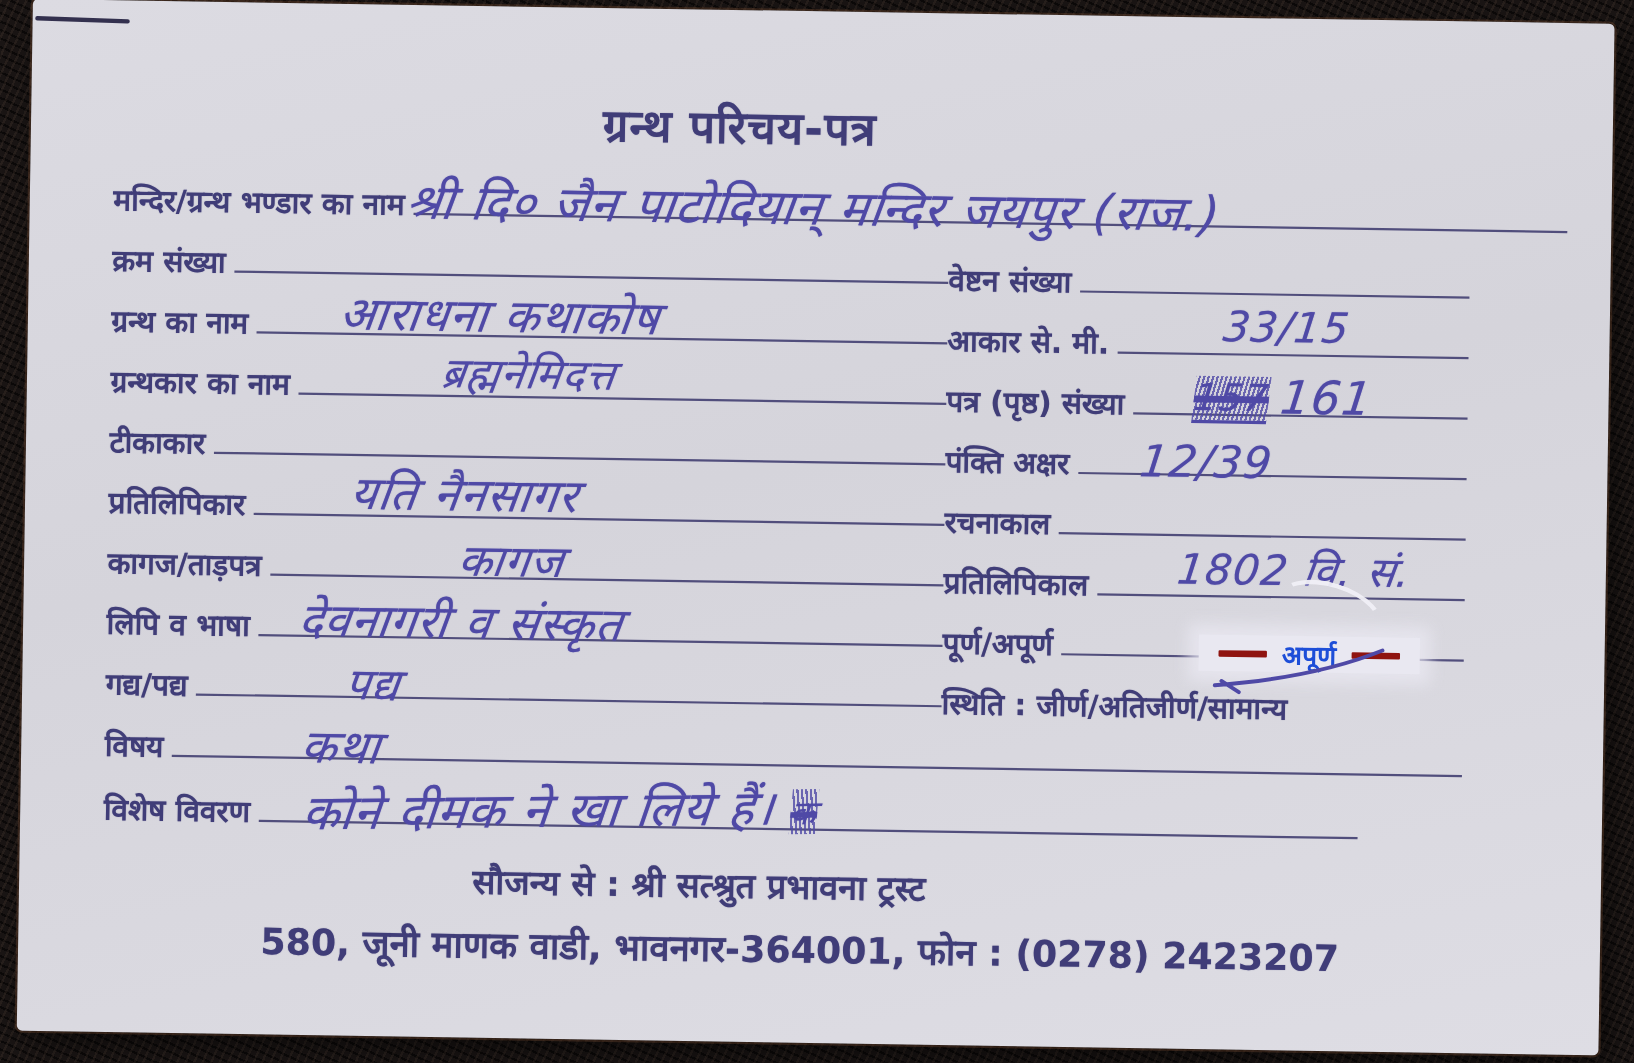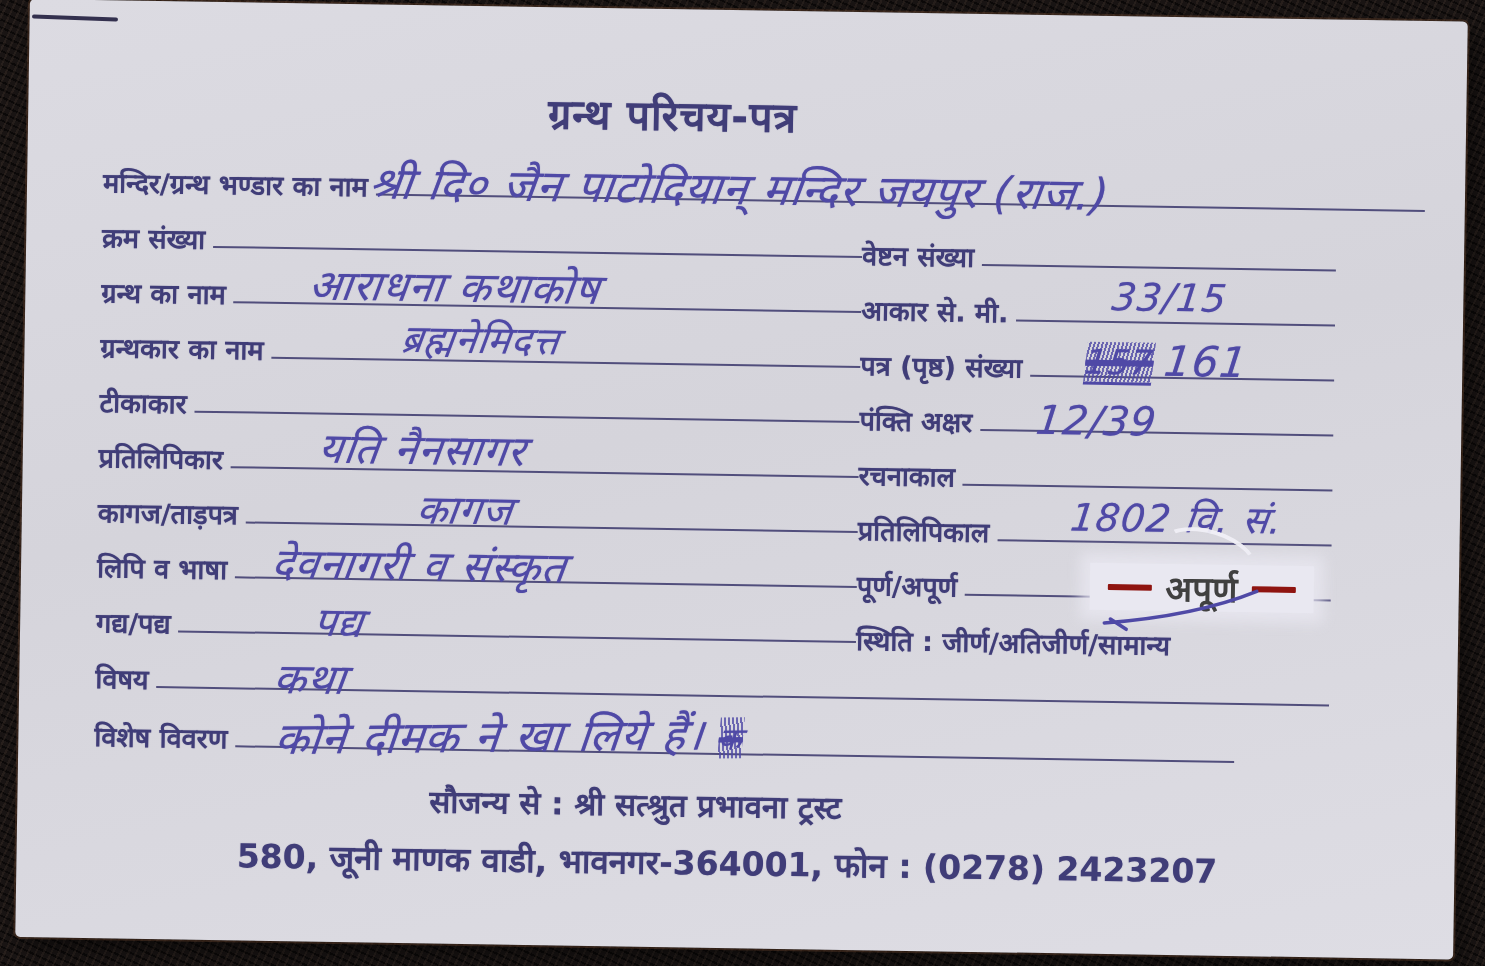--- a/index.html
+++ b/index.html
@@ -69,21 +69,21 @@
   .row-vivaran .line{margin-right:182px;}
   .hw-vivaran{left:4%;bottom:-15px;font-size:44px;transform:rotate(-1.5deg) skewX(-6deg);}
   .scrib-letter{display:inline-block;font-size:30px;
     text-decoration:line-through;text-decoration-thickness:5px;
     background:repeating-linear-gradient(80deg, rgba(79,73,166,0) 0 2px, rgba(79,73,166,.8) 2px 4px);}
   .annotation{
     position:absolute;left:34%;bottom:-14px;display:flex;align-items:center;
     background:#e9e8f1;box-shadow:0 0 14px 10px rgba(233,232,241,.75);padding:0 4px;
   }
   .dash{display:inline-block;width:44px;height:6px;background:#8f1410;margin:0 14px;border-radius:1px;}
-  .apurn{font-style:normal;font-weight:bold;font-size:35px;color:#404040;letter-spacing:0;}
+  .apurn{font-style:normal;font-weight:bold;font-size:24px;color:#1d4ed8;letter-spacing:0;}
   .erased{
     position:absolute;left:52%;bottom:8px;width:96px;height:52px;
     border:4px solid rgba(240,239,246,.95);border-color:rgba(240,239,246,.95) transparent transparent transparent;
     border-radius:50%;transform:rotate(16deg);
   }
   .tick{position:absolute;right:70px;top:-20px;width:160px;height:44px;overflow:visible;}
   .footer{margin-top:22px;text-align:center;}
   .courtesy{font-size:31px;font-weight:bold;padding-right:18%;
     text-shadow:0 0 1px rgba(64,61,120,.5);}
   .address{font-size:33px;font-weight:bold;margin-top:14px;padding-right:4%;

